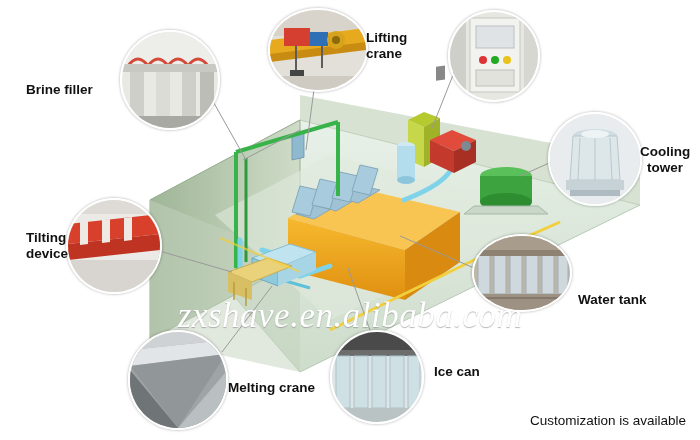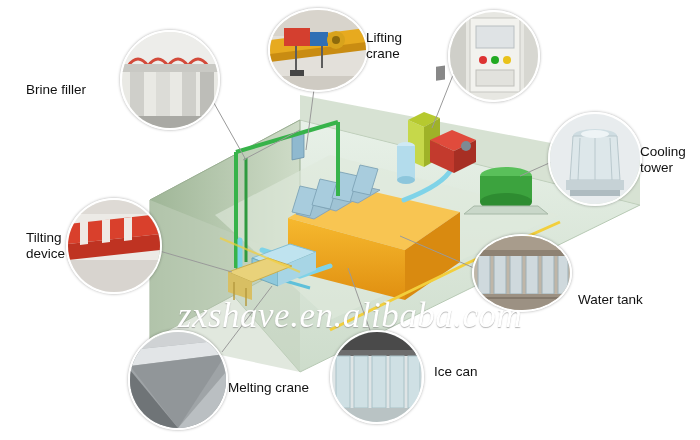--- a/index.html
+++ b/index.html
@@ -10,21 +10,21 @@
   
   .room-svg{position:absolute;left:0;top:0;width:700px;height:440px;}
 
   
   .callout{position:absolute;border-radius:50%;overflow:hidden;
            border:2px solid #ffffff;box-shadow:0 0 3px rgba(0,0,0,.35);}
   .callout .inner{position:absolute;left:0;top:0;width:100%;height:100%;}
 
   
   .lbl{position:absolute;color:#111;font-size:13.5px;line-height:16px;
-       white-space:pre-line;}
+       white-space:pre-line;font-weight:bold;}
 
   
   .wm{position:absolute;left:50%;top:296px;transform:translateX(-50%);
       font-family:"Liberation Serif", serif;font-size:35px;color:#ffffff;
       letter-spacing:.5px;text-shadow:0 1px 1px rgba(120,120,120,.55);
       white-space:nowrap;font-weight:400;font-style:italic;}
 
   .custom{position:absolute;right:14px;bottom:12px;font-size:13.5px;color:#111;}
 </style>
 </head>
@@ -215,21 +215,21 @@
       <g stroke="#b9c8cd" stroke-width="1">
         <line x1="30" y1="24" x2="28" y2="66"></line>
         <line x1="45" y1="24" x2="45" y2="66"></line>
         <line x1="60" y1="24" x2="62" y2="66"></line>
       </g>
       <rect x="16" y="66" width="58" height="10" fill="#c6d2d6"></rect>
       <rect x="20" y="76" width="50" height="6" fill="#aebbc0"></rect>
       <ellipse cx="45" cy="20" rx="14" ry="4" fill="#eef4f6"></ellipse>
     </svg>
   </div>
-  <div class="lbl" style="left:640px;top:144px;">Cooling
+  <div class="lbl" style="left:640px;top:144px;text-align:center;">Cooling
 tower</div>
 
   <div class="callout" style="left:66px;top:198px;width:92px;height:92px;">
     <svg class="inner" viewBox="0 0 92 92">
       <rect width="92" height="92" fill="#eceae6"></rect>
       <polygon points="0,24 92,14 92,34 0,44" fill="#d9402c"></polygon>
       <polygon points="0,44 92,34 92,50 0,60" fill="#bf3322"></polygon>
       <g fill="#efe9e4">
         <polygon points="12,22 20,21 20,44 12,45"></polygon>
         <polygon points="34,20 42,19 42,42 34,43"></polygon>
@@ -287,14 +287,15 @@
       <polygon points="0,38 48,96 0,96" fill="#6f7477"></polygon>
       <polygon points="48,96 96,40 96,96" fill="#babfc2"></polygon>
       <polygon points="0,18 96,8 96,22 0,34" fill="#e2e5e7"></polygon>
       <polygon points="0,34 96,22 48,96" fill="#8b9093" opacity=".7"></polygon>
     </svg>
   </div>
   <div class="lbl" style="left:228px;top:380px;">Melting crane</div>
 
   <div class="wm">zxshave.en.alibaba.com</div>
 
+  <div class="custom">Customization is available</div>
 
 </div>
 
 </body></html>

